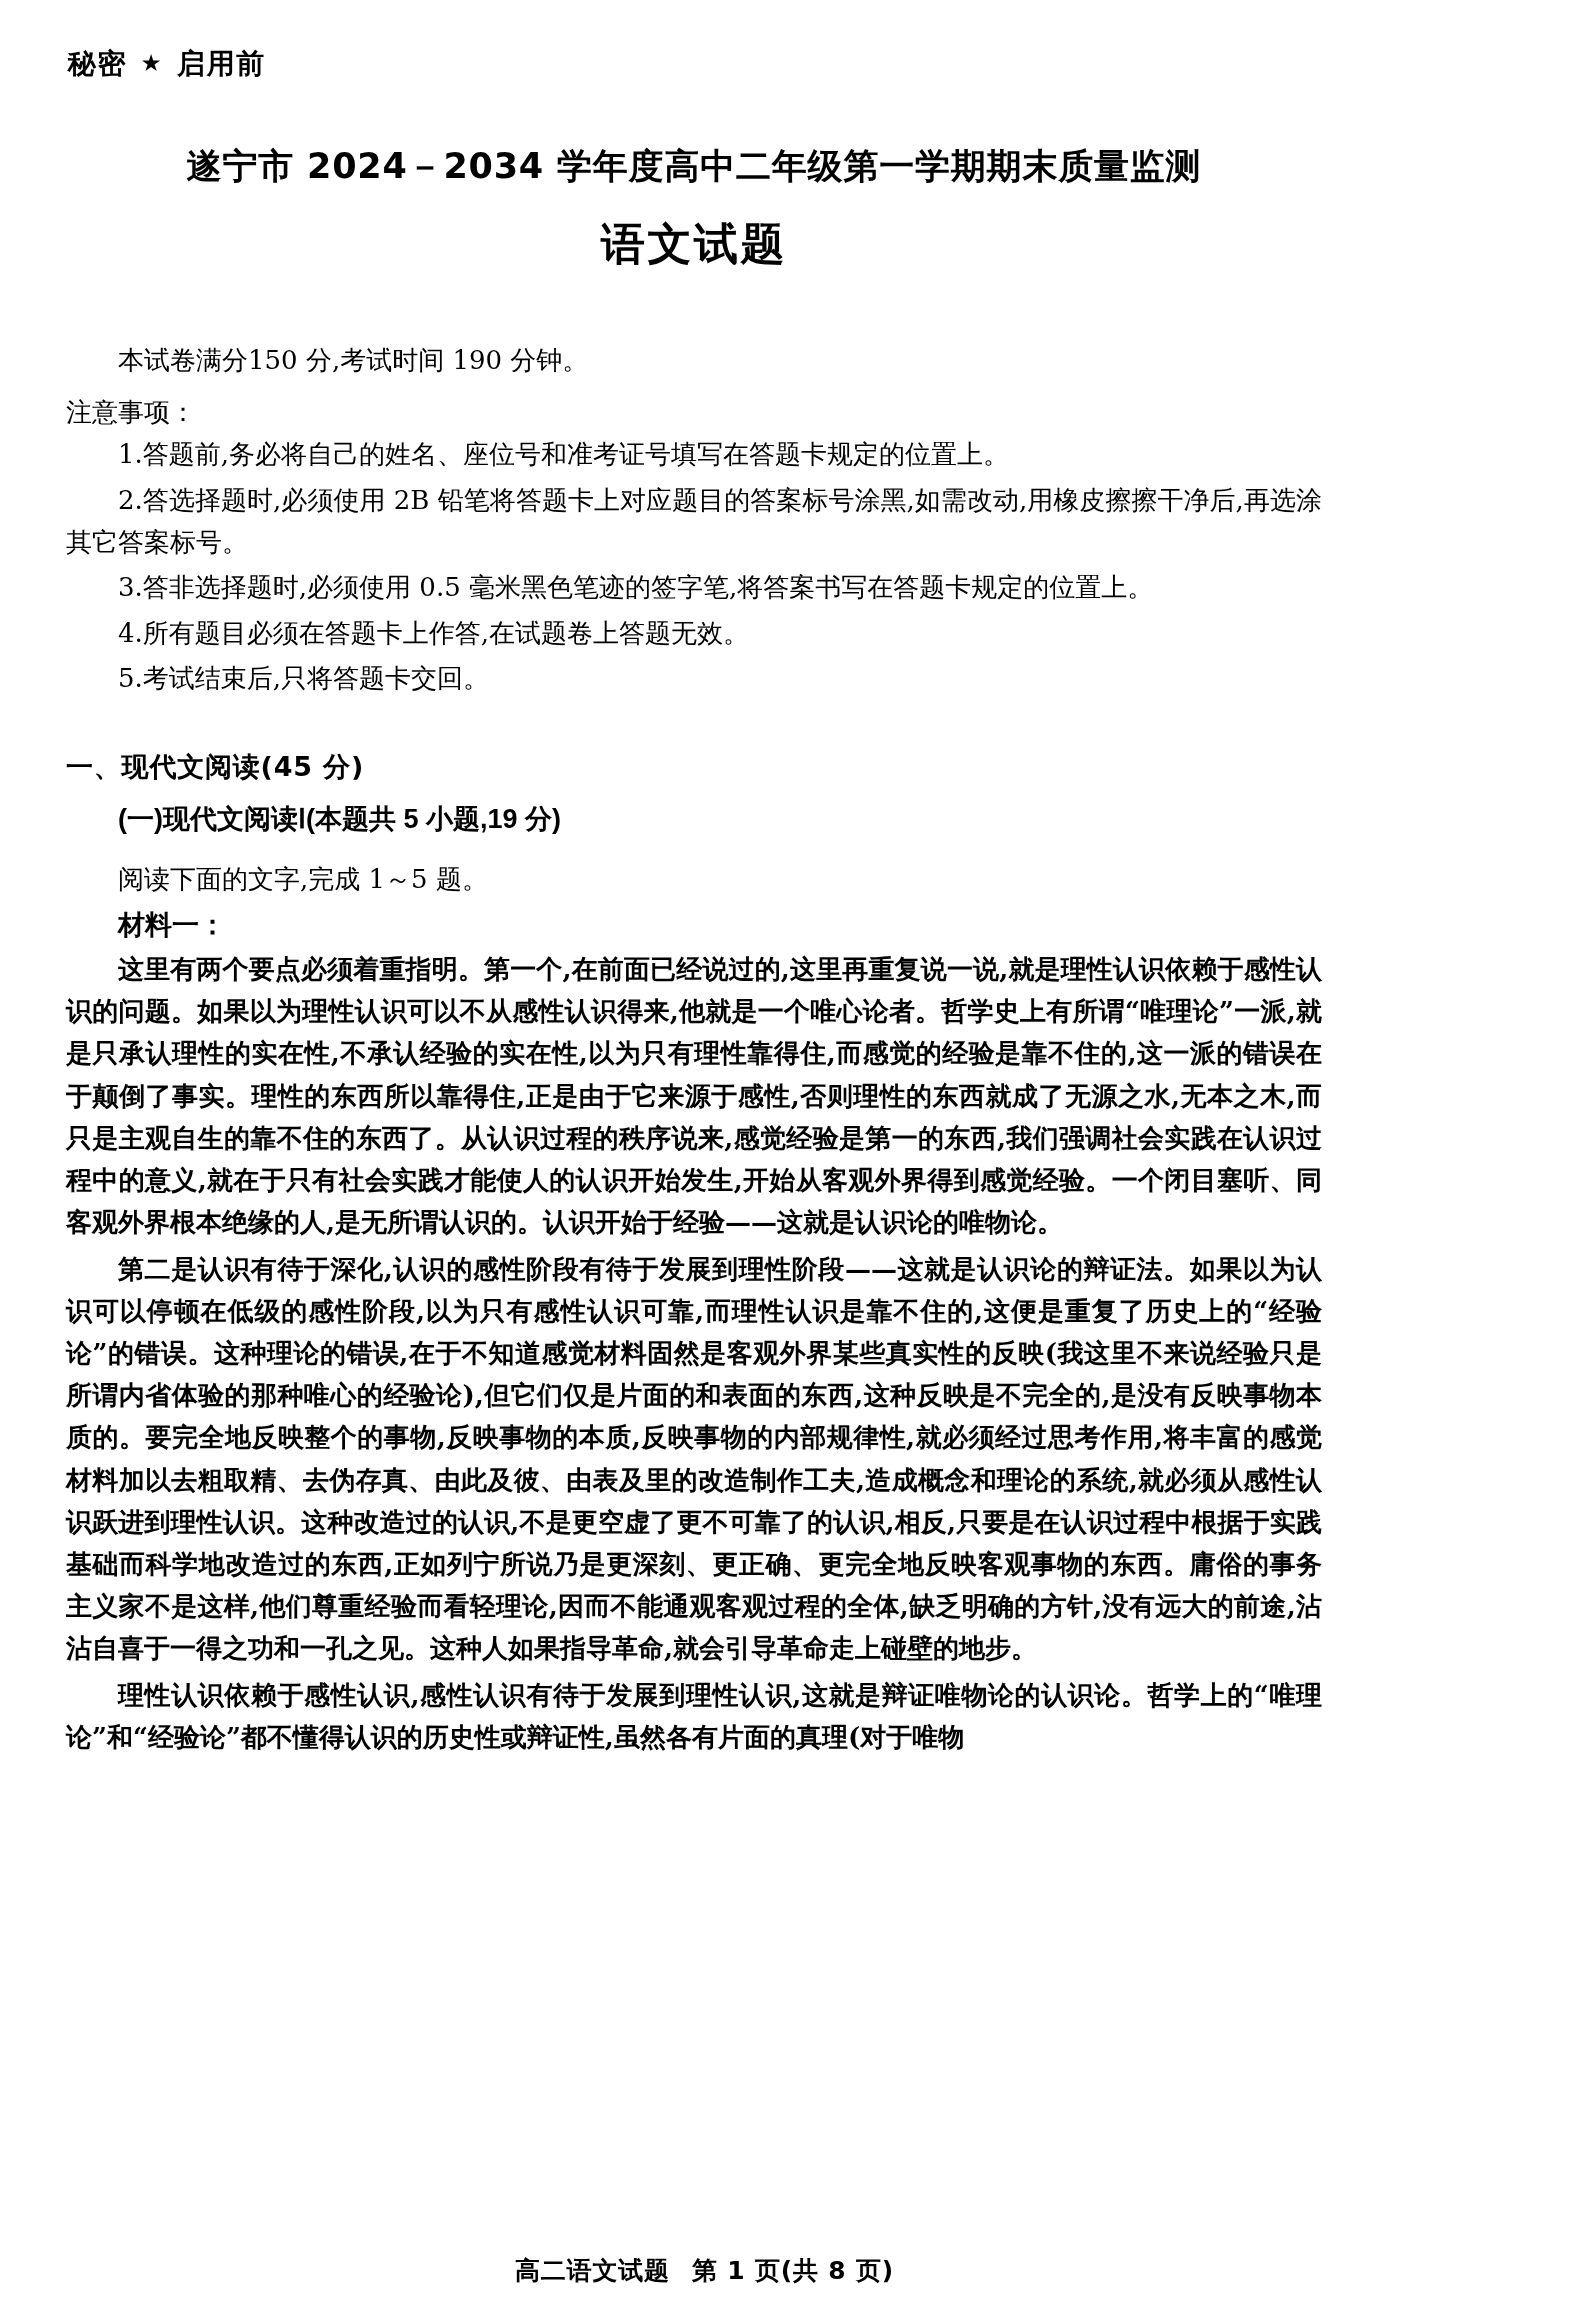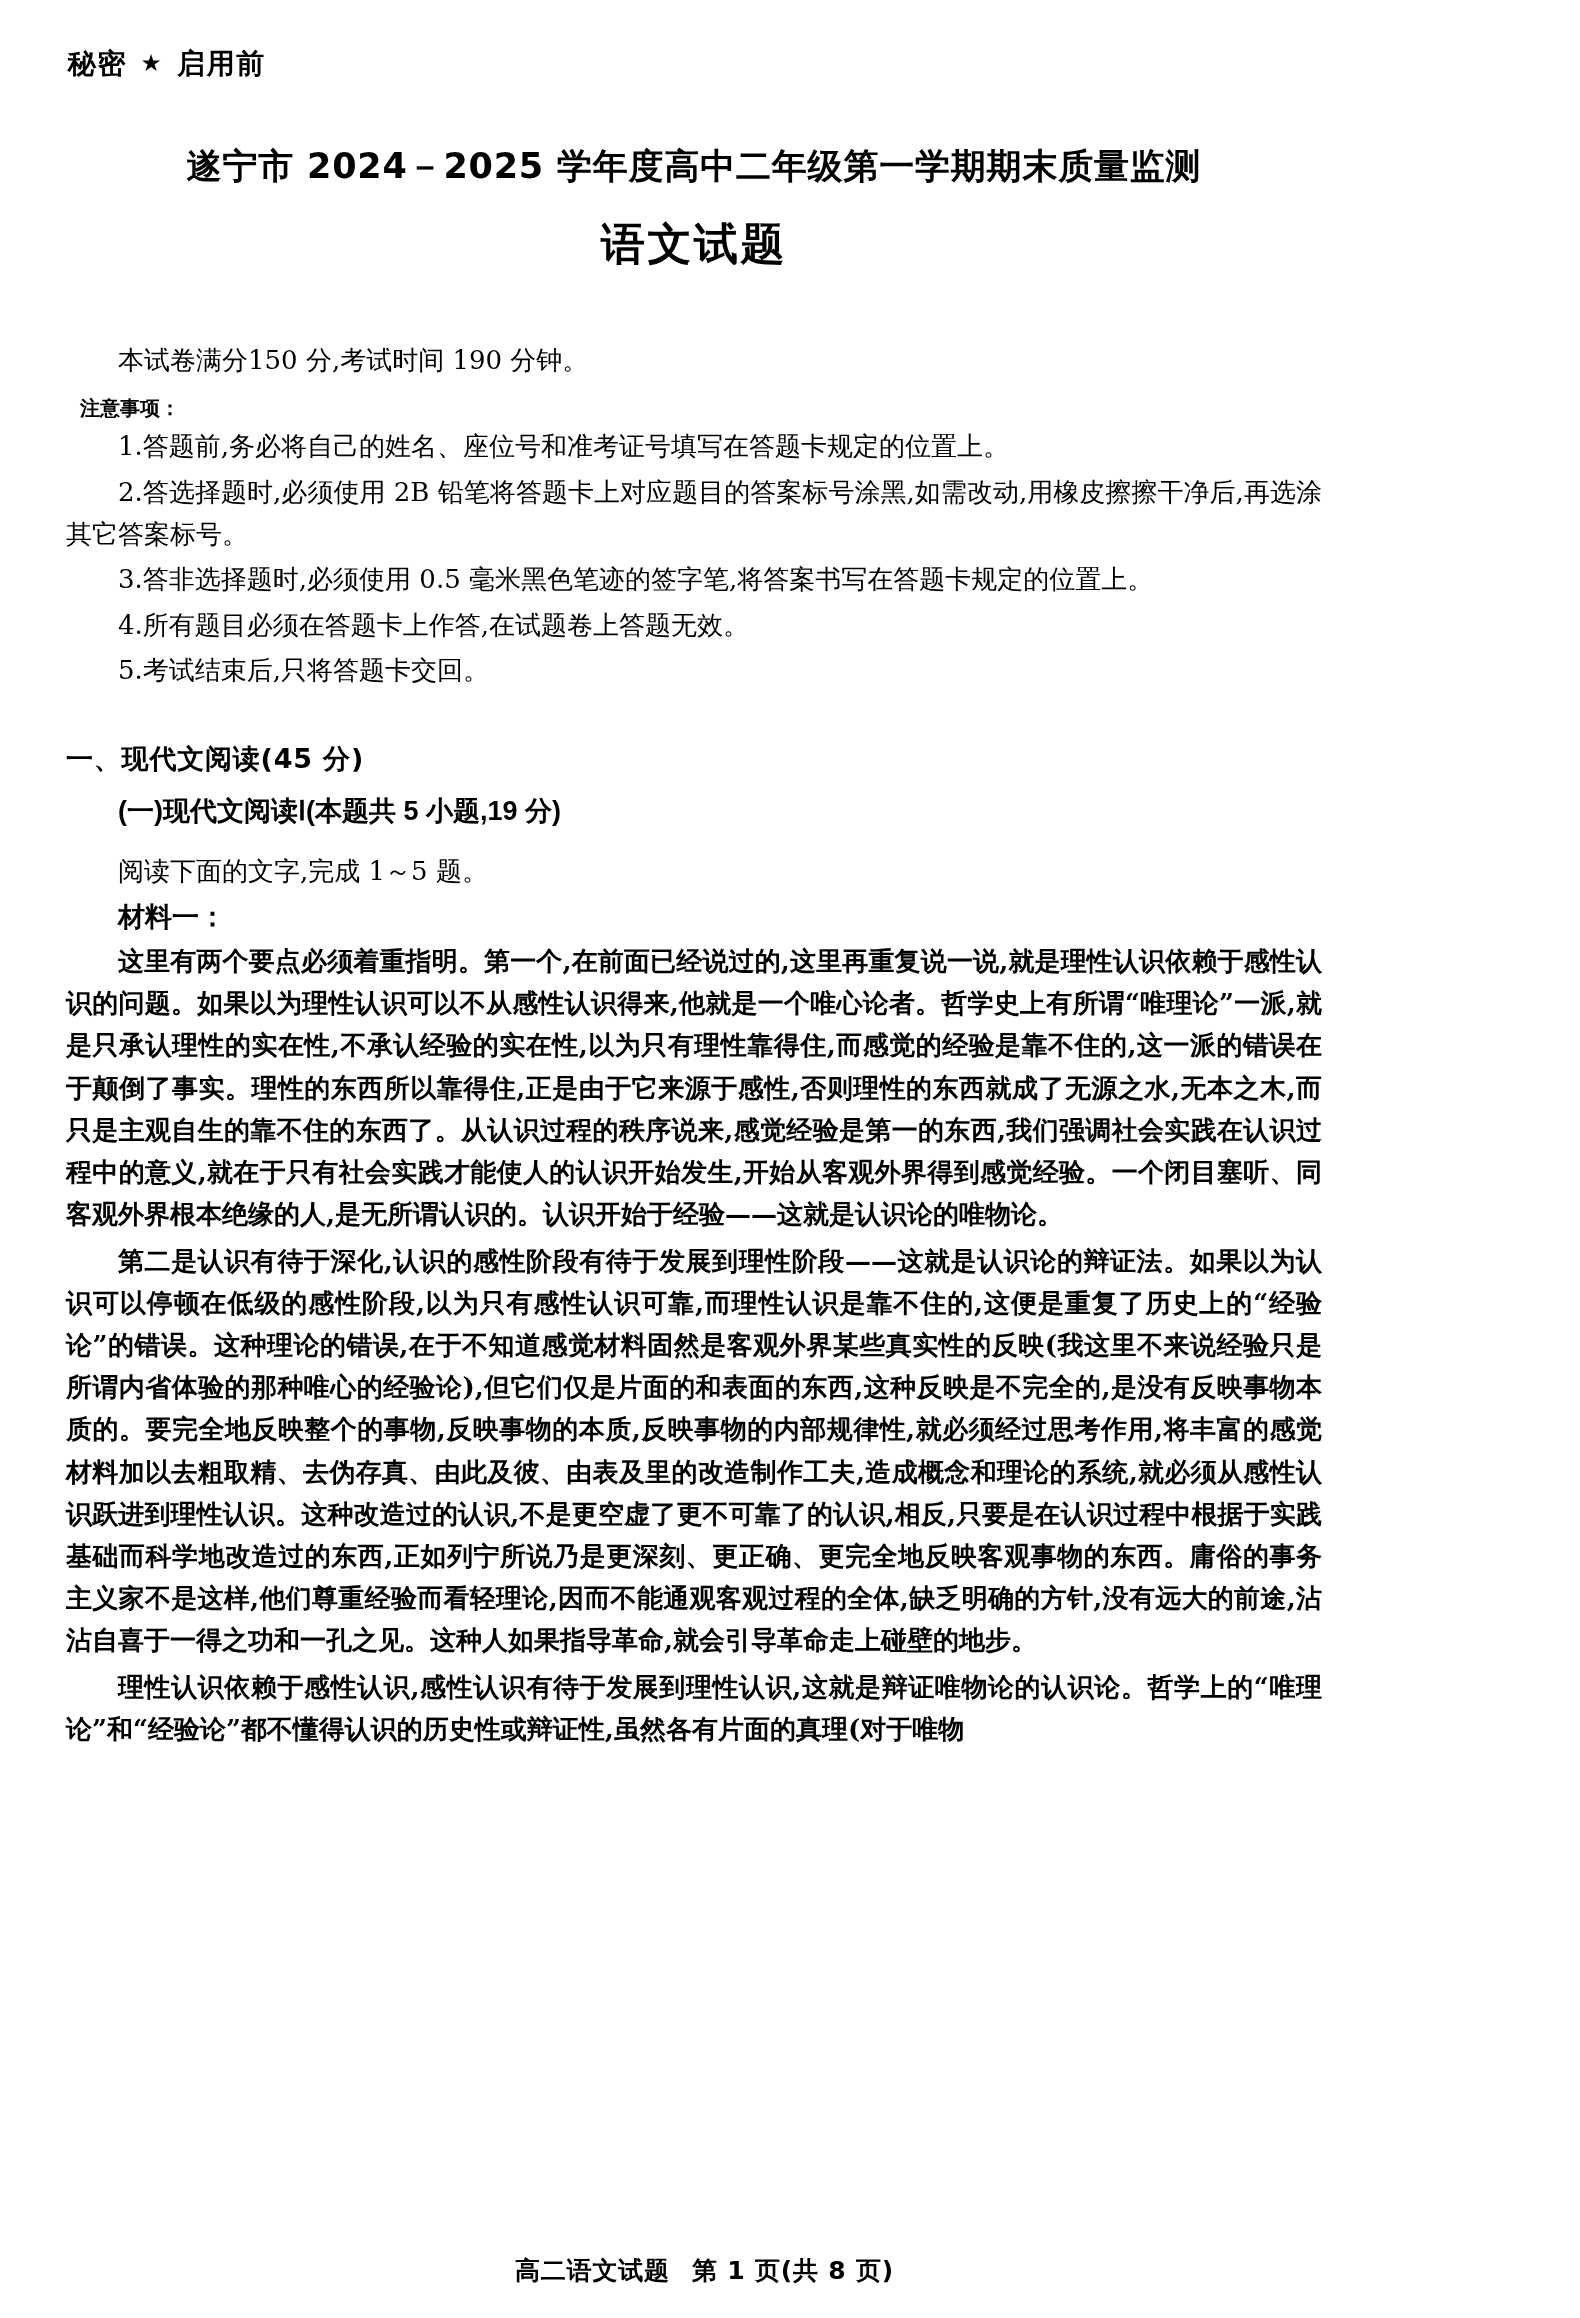--- a/index.html
+++ b/index.html
@@ -50,23 +50,23 @@
     margin: 25px 0 0 0;
     font-family: "DejaVu Sans", "Liberation Sans", sans-serif;
   }
   .exam-info {
     font-size: 26px;
     margin: 66px 0 0 0;
     text-indent: 52px;
     line-height: 1.55;
   }
   .notice-title {
-    font-size: 20px;
-    font-weight: 700;
-    margin: 15px 0 0 14px;
+    font-size: 26px;
+    font-weight: 400;
+    margin: 15px 0 0 0;
     font-family: "DejaVu Sans", "Liberation Sans", sans-serif;
   }
   .notice-item {
     font-size: 26px;
     line-height: 1.62;
     text-indent: 52px;
     margin: 3.4px 0 0 0;
     text-align: justify;
   }
   .section-head {
@@ -122,21 +122,21 @@
 </style>
 </head>
 <body>
 
 <div class="page">
 
   <div class="secret-line">
     <span>秘密</span><span class="star">★</span><span>启用前</span>
   </div>
 
-  <div class="title-main">遂宁市 2024－2025 学年度高中二年级第一学期期末质量监测</div>
+  <div class="title-main">遂宁市 2024－2034 学年度高中二年级第一学期期末质量监测</div>
   <div class="title-sub">语文试题</div>
 
   <div class="exam-info">本试卷满分150 分,考试时间 190 分钟。</div>
 
   <div class="notice-title">注意事项：</div>
   <div class="notice-item">1.答题前,务必将自己的姓名、座位号和准考证号填写在答题卡规定的位置上。</div>
   <div class="notice-item">2.答选择题时,必须使用 2B 铅笔将答题卡上对应题目的答案标号涂黑,如需改动,用橡皮擦擦干净后,再选涂其它答案标号。</div>
   <div class="notice-item">3.答非选择题时,必须使用 0.5 毫米黑色笔迹的签字笔,将答案书写在答题卡规定的位置上。</div>
   <div class="notice-item">4.所有题目必须在答题卡上作答,在试题卷上答题无效。</div>
   <div class="notice-item">5.考试结束后,只将答题卡交回。</div>

